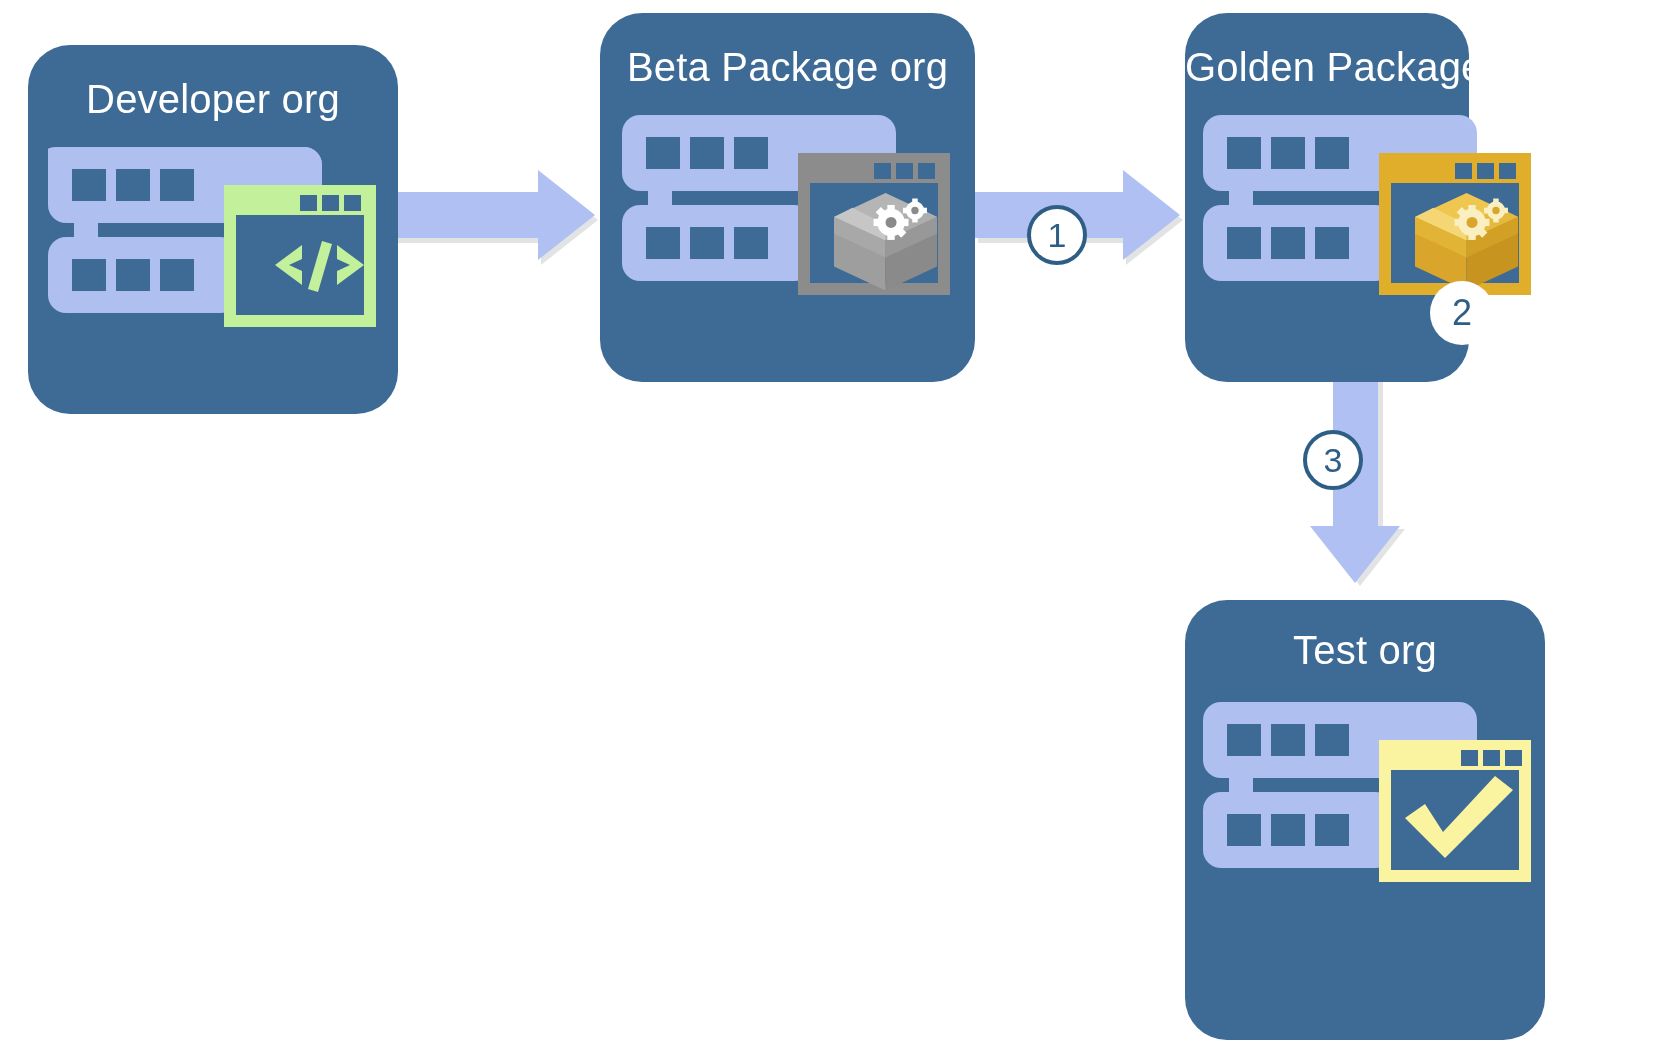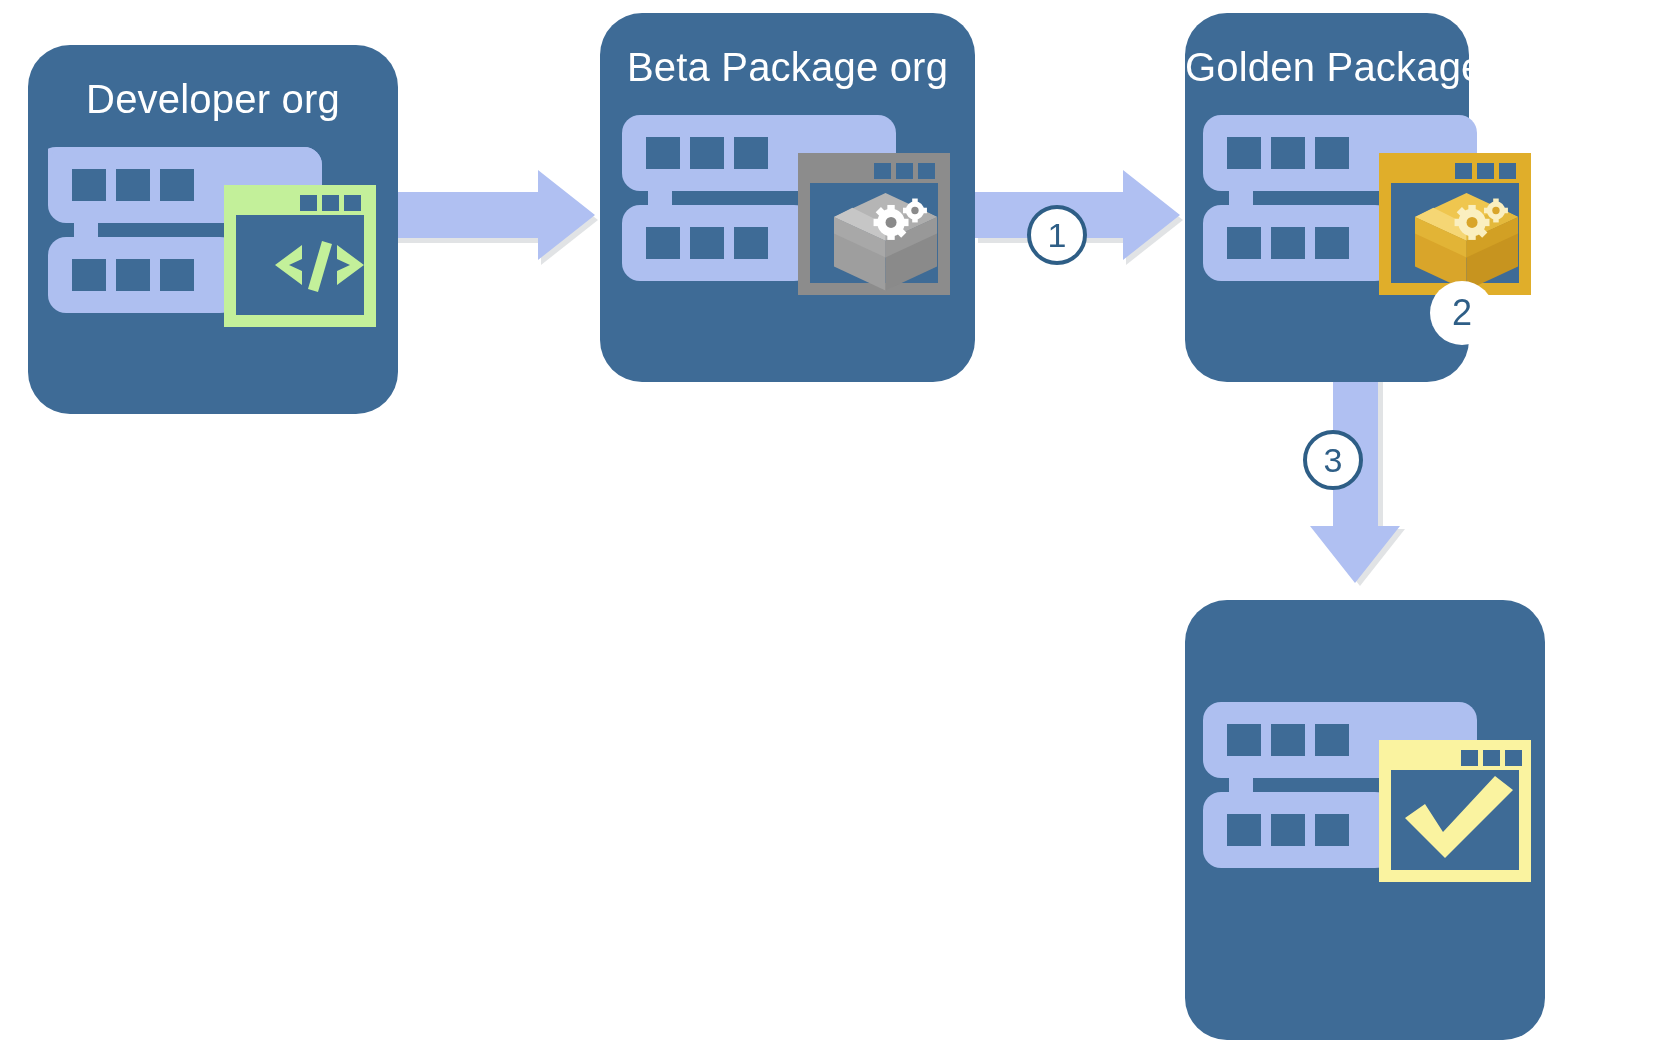--- a/index.html
+++ b/index.html
@@ -207,20 +207,21 @@
           <rect x="85" y="6" width="6" height="6" fill="#FAEFC0"></rect>
           <rect x="85" y="26" width="6" height="6" fill="#FAEFC0"></rect>
           <rect x="75" y="16" width="6" height="6" fill="#FAEFC0"></rect>
           <rect x="95" y="16" width="6" height="6" fill="#FAEFC0"></rect>
         </g>
       </svg>
     </div>
   </div>
 
   <div class="org-box" style="left:1185px; top:600px; width:360px; height:440px;">
+    <div class="org-title" style="top:28px; font-size:40px;">Test org</div>
     <div class="icon-wrap" style="left:18px; top:92px; width:345px; height:205px;">
       <svg width="345" height="205" viewBox="0 0 345 205">
         <rect x="0" y="10" width="274" height="76" rx="18" fill="#AEBFF0"></rect>
         <rect x="24" y="32" width="34" height="32" fill="#3E6B96"></rect>
         <rect x="68" y="32" width="34" height="32" fill="#3E6B96"></rect>
         <rect x="112" y="32" width="34" height="32" fill="#3E6B96"></rect>
         <rect x="26" y="86" width="24" height="22" fill="#AEBFF0"></rect>
         <rect x="0" y="100" width="190" height="76" rx="18" fill="#AEBFF0"></rect>
         <rect x="24" y="122" width="34" height="32" fill="#3E6B96"></rect>
         <rect x="68" y="122" width="34" height="32" fill="#3E6B96"></rect>

